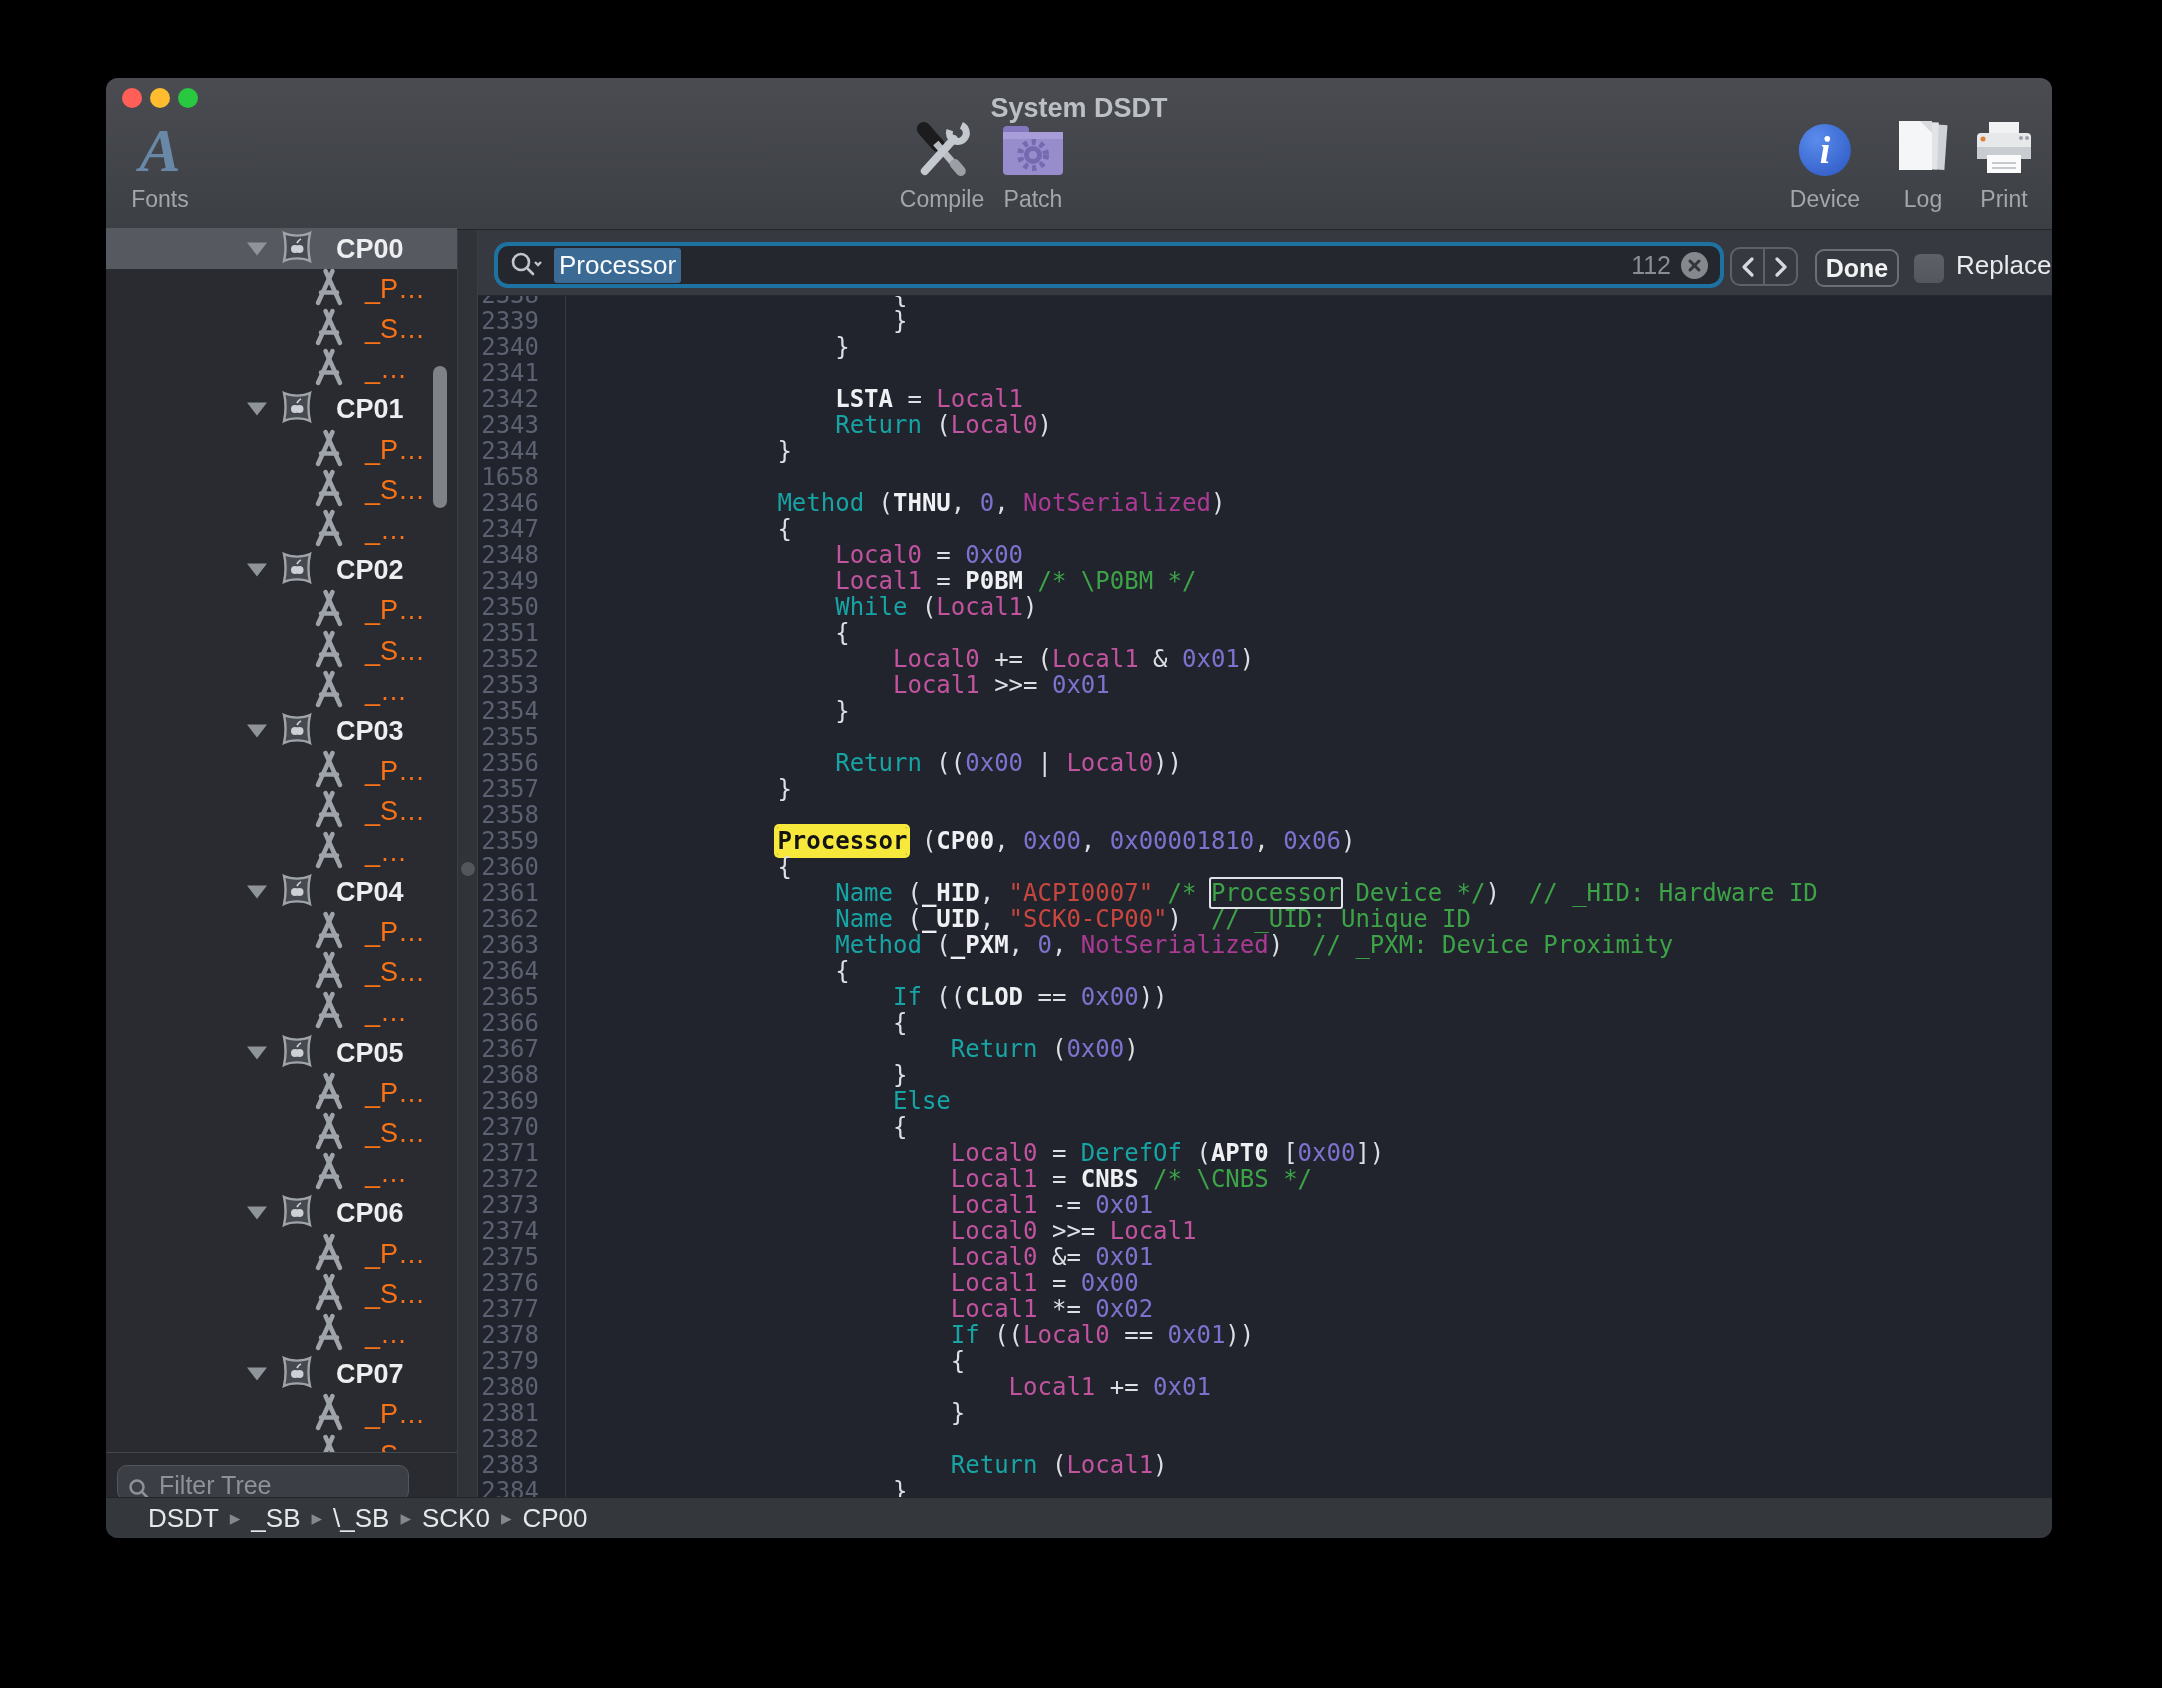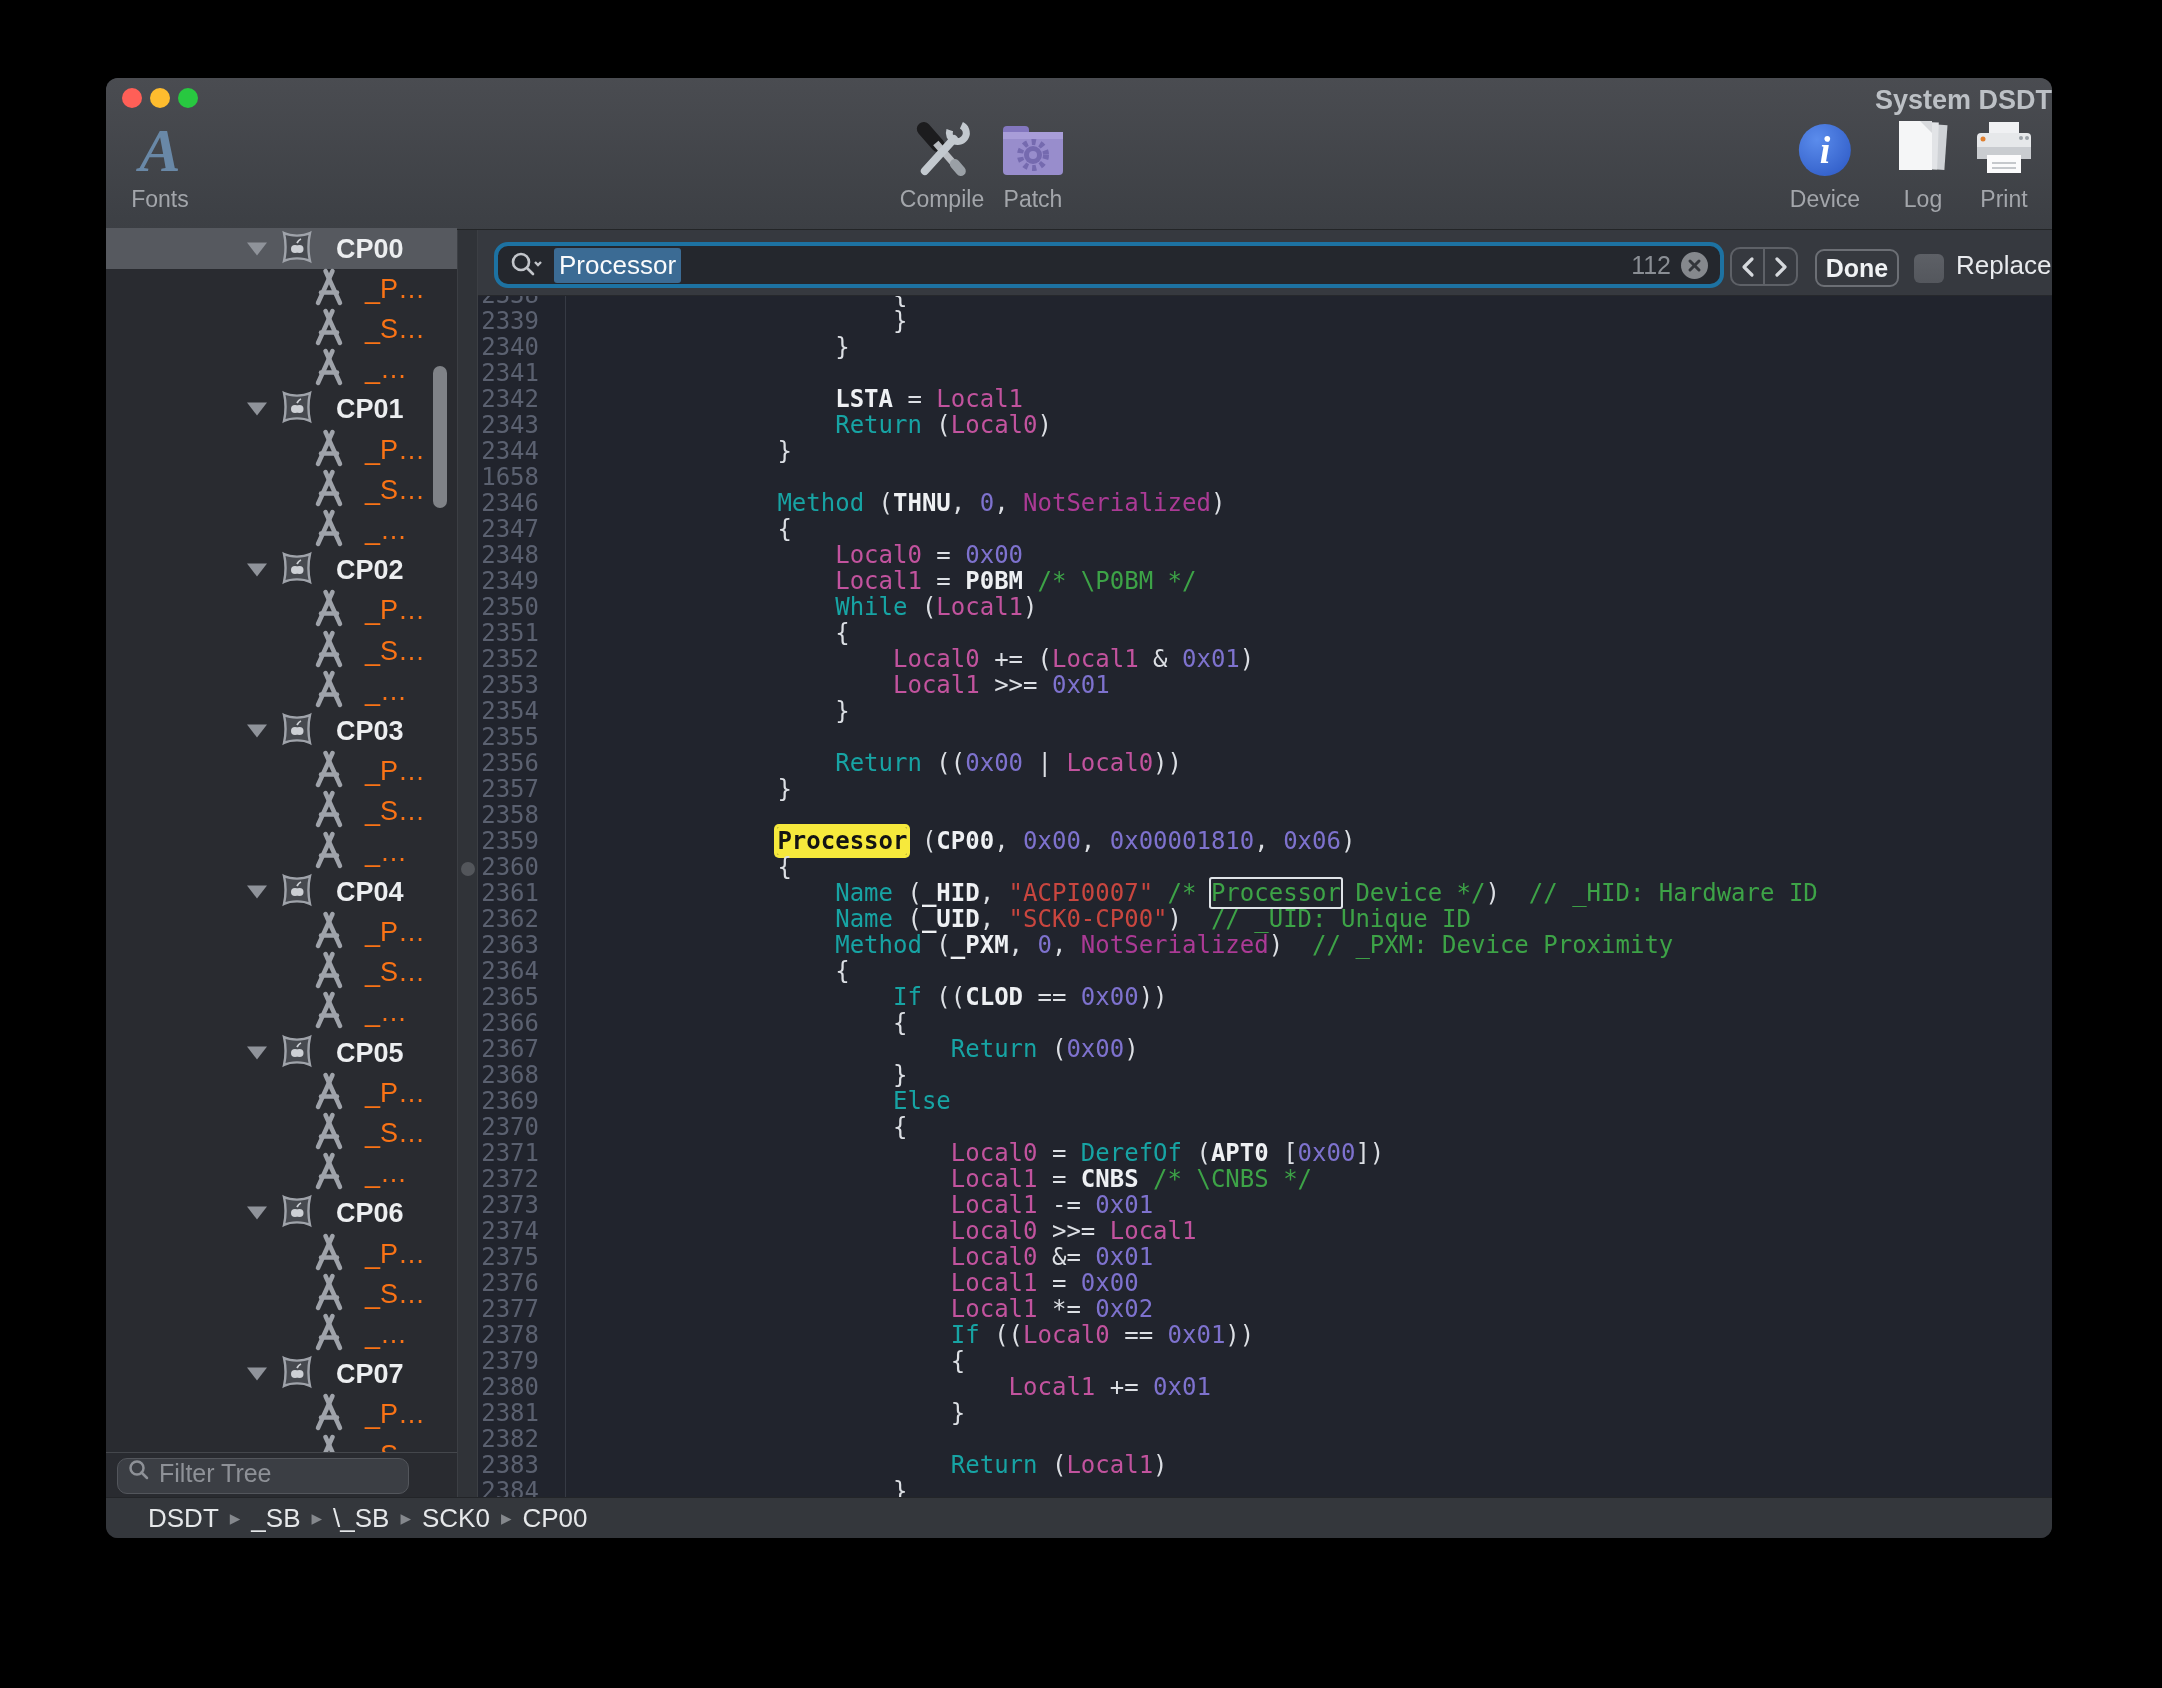--- a/index.html
+++ b/index.html
@@ -7,42 +7,42 @@
   *{box-sizing:border-box;}
 
   .window{position:absolute;left:106px;top:78px;width:1946px;height:1460px;border-radius:12px;overflow:hidden;background:#2a2c31;}
 
   
   .toolbar{position:absolute;left:0;top:0;width:1946px;height:152px;background:linear-gradient(#4a4c51,#3c3f44);border-bottom:1px solid #232527;}
   .tl{position:absolute;top:10px;width:20px;height:20px;border-radius:50%;}
   .tl.close{left:16px;background:#ff5f57;}
   .tl.min{left:44px;background:#febc2e;}
   .tl.zoom{left:72px;background:#28c840;}
-  .win-title{position:absolute;left:0;top:7px;width:100%;text-align:right;font-size:27px;font-weight:600;color:#bcc0c5;}
+  .win-title{position:absolute;left:0;top:15px;width:100%;text-align:center;font-size:27px;font-weight:600;color:#bcc0c5;}
   .tb-item{position:absolute;top:40px;transform:translateX(-50%);text-align:center;}
   .tb-icon{height:64px;display:flex;align-items:center;justify-content:center;}
   .tb-label{margin-top:4px;font-size:23px;color:#a3a6ab;}
   .fonts-a{font-family:"Liberation Serif",serif;font-style:italic;font-weight:700;font-size:62px;color:#6988a7;line-height:60px;}
   .summary-circ{width:52px;height:52px;border-radius:50%;background:radial-gradient(circle at 35% 30%,#5b8cec,#2a56c2);display:flex;align-items:center;justify-content:center;}
   .summary-i{font-family:"Liberation Serif",serif;font-style:italic;font-weight:700;font-size:38px;color:#fff;}
 
   
   .sidebar{position:absolute;left:0;top:152px;width:351px;height:1267px;background:#292b30;}
   .tree{position:absolute;left:0;top:-2px;width:351px;height:1226px;overflow:hidden;}
   .tree-row{position:absolute;left:0;width:351px;height:41px;}
   .tree-row.selected{background:#56595f;}
   .tri{position:absolute;left:141px;top:50%;transform:translateY(-50%);width:0;height:0;border-left:10px solid transparent;border-right:10px solid transparent;border-top:13px solid #8f939a;}
   .dev-ic{position:absolute;left:172px;top:50%;transform:translateY(-50%);}
   .met-ic{position:absolute;left:203px;top:50%;transform:translateY(-50%);}
   .tree-label{position:absolute;top:50%;transform:translateY(-50%);font-size:27px;color:#eceef0;white-space:nowrap;}
   .tree-row.parent .tree-label{left:230px;font-weight:700;}
   .tree-row.child .tree-label{left:259px;font-weight:400;color:#f97316;}
   .sb-scroll{position:absolute;left:327px;top:136px;width:14px;height:142px;border-radius:7px;background:rgba(139,142,147,.88);}
   .filter-zone{position:absolute;left:0;top:1222px;width:351px;height:45px;border-top:1px solid #44474c;background:#292b30;}
-  .filter-field{position:absolute;left:11px;top:5px;width:292px;height:36px;border-radius:10px;background:#3b3e44;border:1px solid #53565c;display:flex;align-items:flex-start;padding:0 10px;}
+  .filter-field{position:absolute;left:11px;top:12px;width:292px;height:36px;border-radius:10px;background:#3b3e44;border:1px solid #53565c;display:flex;align-items:flex-end;padding:0 10px;}
   .filter-ph{font-size:25px;color:#8e9197;margin-left:9px;}
 
   
   .divider{position:absolute;left:351px;top:152px;width:21px;height:1267px;background:#303338;border-left:1px solid #3c3f44;border-right:1px solid #3c3f44;}
   .div-dot{position:absolute;left:3px;top:632px;width:14px;height:14px;border-radius:50%;background:#53565b;}
 
   
   .search-row{position:absolute;left:372px;top:152px;width:1574px;height:66px;background:#36393f;border-bottom:1px solid #26282c;}
   .search-field{position:absolute;left:16px;top:12px;width:1230px;height:46px;border-radius:14px;border:4px solid #1d72a2;background:#24272d;display:flex;align-items:center;padding:0 12px;}
   .sf-query{margin-left:10px;font-size:26px;color:#fafbfc;background:#3b6b94;border-radius:3px;padding:2px 5px;}

